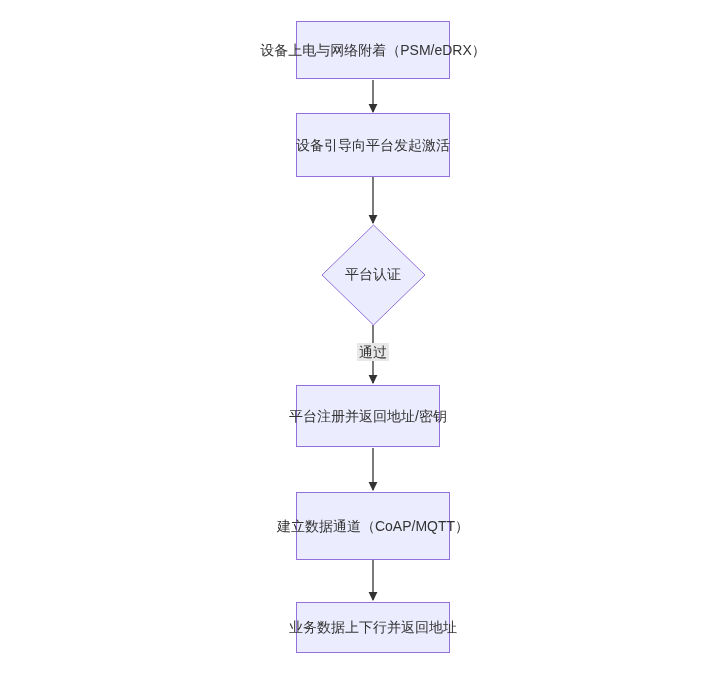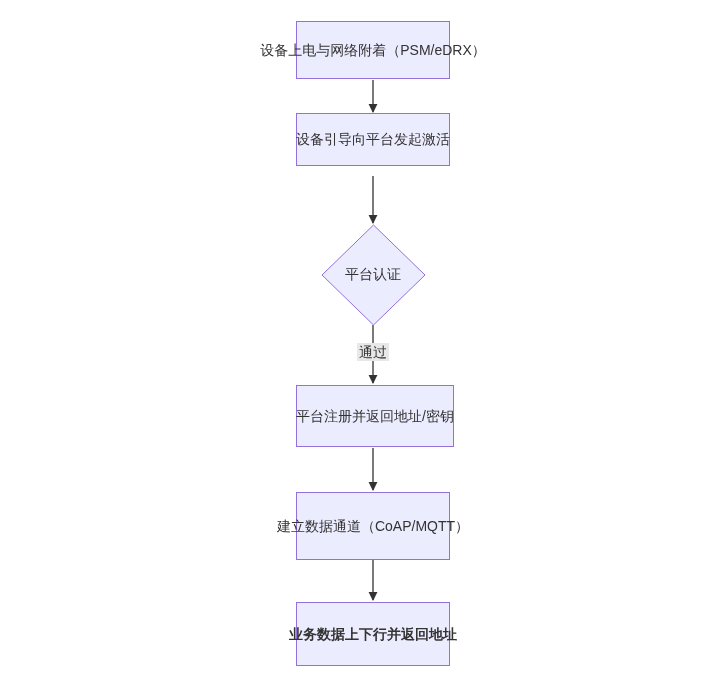--- a/index.html
+++ b/index.html
@@ -82,37 +82,37 @@
     <line x1="373" y1="556" x2="373" y2="600" marker-end="url(#arrow)"></line>
 
     <polygon class="diamond-shape" points="373.5,225 425,275 373.5,325 322,275"></polygon>
   </svg>
 
   <div class="node rect" style="left:296px; top:21px; width:154px; height:58px;">
     <div class="nline">设备上电与网络附着</div>
     <div class="nline">（PSM/eDRX）</div>
   </div>
 
-  <div class="node rect" style="left:296px; top:113px; width:154px; height:53px;">
+  <div class="node rect" style="left:296px; top:113px; width:154px; height:64px;">
     <div class="nline">设备引导</div>
     <div class="nline">向平台发起激活</div>
   </div>
 
   <div class="diamond-label">平台认证</div>
 
   <div class="edge-label">通过</div>
 
-  <div class="node rect" style="left:296px; top:385px; width:158px; height:62px;">
+  <div class="node rect" style="left:296px; top:385px; width:144px; height:62px;">
     <div class="nline">平台注册</div>
     <div class="nline">并返回地址/密钥</div>
   </div>
 
   <div class="node rect" style="left:296px; top:492px; width:154px; height:68px;">
     <div class="nline">建立数据通道</div>
     <div class="nline">（CoAP/MQTT）</div>
   </div>
 
-  <div class="node rect" style="left:296px; top:602px; width:154px; height:64px;font-weight:bold;">
+  <div class="node rect" style="left:296px; top:602px; width:154px; height:51px;">
     <div class="nline">业务数据上下行</div>
     <div class="nline">并返回地址</div>
   </div>
 
 </div>
 
 </body></html>

